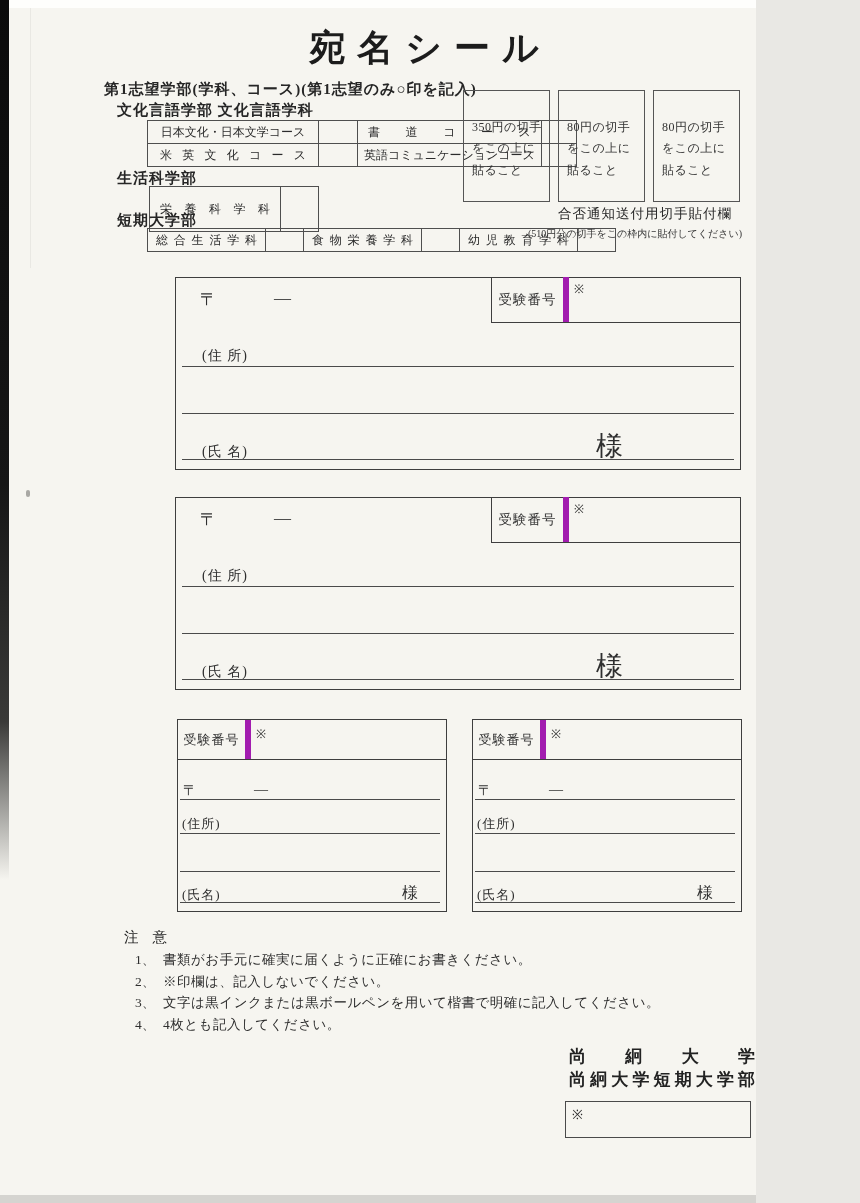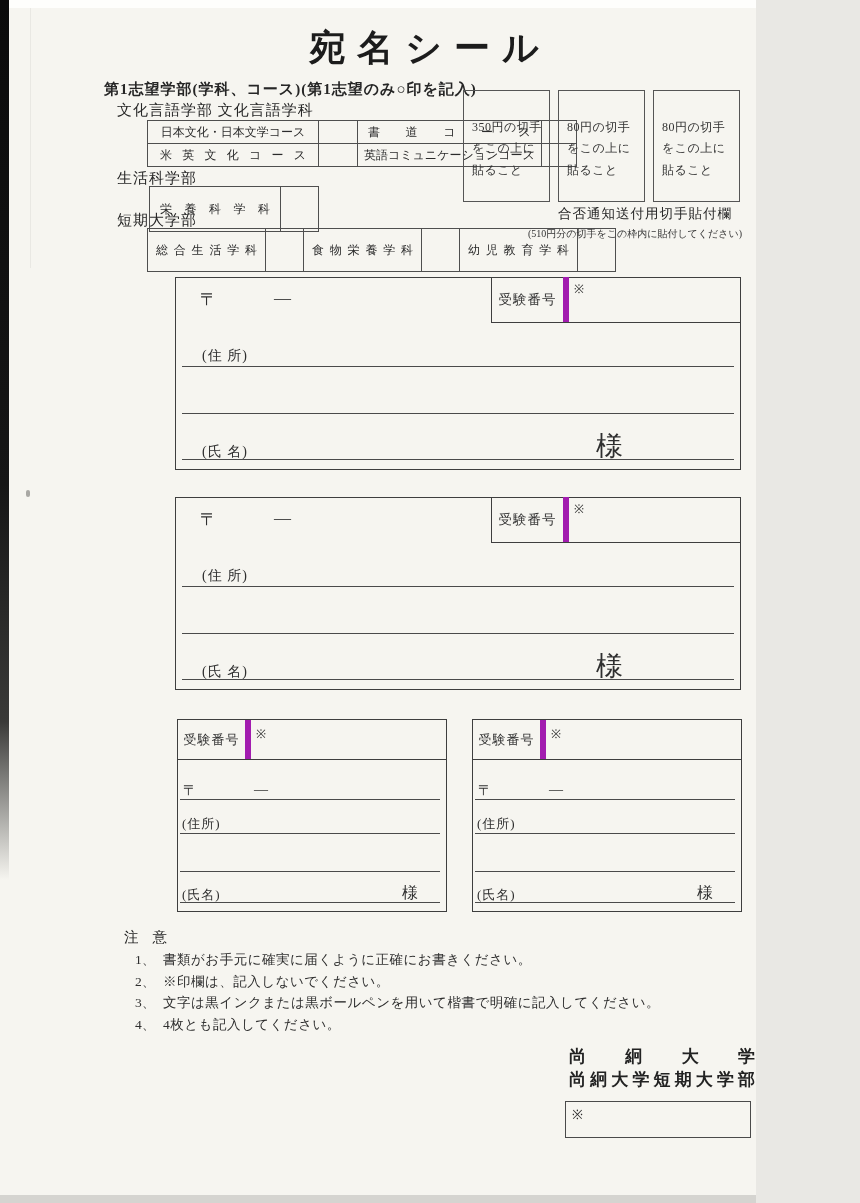--- a/index.html
+++ b/index.html
@@ -17,21 +17,21 @@
   #left-strip { left:0; top:0; width:9px; height:880px;
     background:linear-gradient(180deg,#0b0b0b 0%,#161616 55%,#3a3a38 82%,rgba(60,60,58,0) 100%); }
   #top-strip { left:0; top:0; width:860px; height:8px; background:#fefefc; }
   #bottom-strip { left:0; bottom:0; width:860px; height:8px; background:#d5d4d0; }
   #fold-line { left:30px; top:8px; width:1px; height:260px; background:rgba(0,0,0,0.05); }
   #speck { left:26px; top:490px; width:4px; height:7px; background:#a9a8a4; border-radius:2px; filter:blur(0.6px); }
 
   #doc-title { left:0; top:24px; width:860px; text-align:center;
     font-size:36px; font-weight:bold; letter-spacing:12px; color:#1c1c1c; }
 
-  .h-label { font-size:15px; color:#262626; letter-spacing:1px; white-space:nowrap; }
+  .h-label { font-size:15px; color:#262626; letter-spacing:1px; white-space:nowrap;font-weight:bold; }
   #choice-heading { left:104px; top:80px; font-weight:bold; }
 
   table.ftable { position:absolute; border-collapse:collapse; table-layout:fixed;margin-left:20px; }
   table.ftable td { border:1px solid #4f4f4f; height:22px; padding:0 6px;
     font-size:12px; color:#2b2b2b; text-align:center; vertical-align:middle;
     white-space:nowrap; overflow:hidden; }
   td.spread, .spread { text-align:justify; text-align-last:justify; }
   td.blank { padding:0; }
   td.tiny { font-size:9.5px; letter-spacing:0; padding:0 2px; }
 
@@ -102,21 +102,21 @@
     </tr>
   </tbody>
     </table>
 
   <div class="abs h-label" style="left:117px; top:211px;">短期大学部</div>
   <table class="ftable" style="left:127px; top:228px;">
     <tbody>
         <tr>
       <td class="spread" style="width:101px; padding:0 8px;">総合生活学科</td>
       <td class="blank" style="width:25px;"></td>
-      <td class="spread" style="width:101px; padding:10px 8px;">食物栄養学科</td>
+      <td class="spread" style="width:101px; padding:0 8px;">食物栄養学科</td>
       <td class="blank" style="width:25px;"></td>
       <td class="spread" style="width:101px; padding:0 8px;">幼児教育学科</td>
       <td class="blank" style="width:25px;"></td>
     </tr>
   </tbody>
     </table>
 
   <div class="abs stamp-box" style="left:463px;">350円の切手をこの上に貼ること</div>
   <div class="abs stamp-box" style="left:558px;">80円の切手をこの上に貼ること</div>
   <div class="abs stamp-box" style="left:653px;">80円の切手をこの上に貼ること</div>

